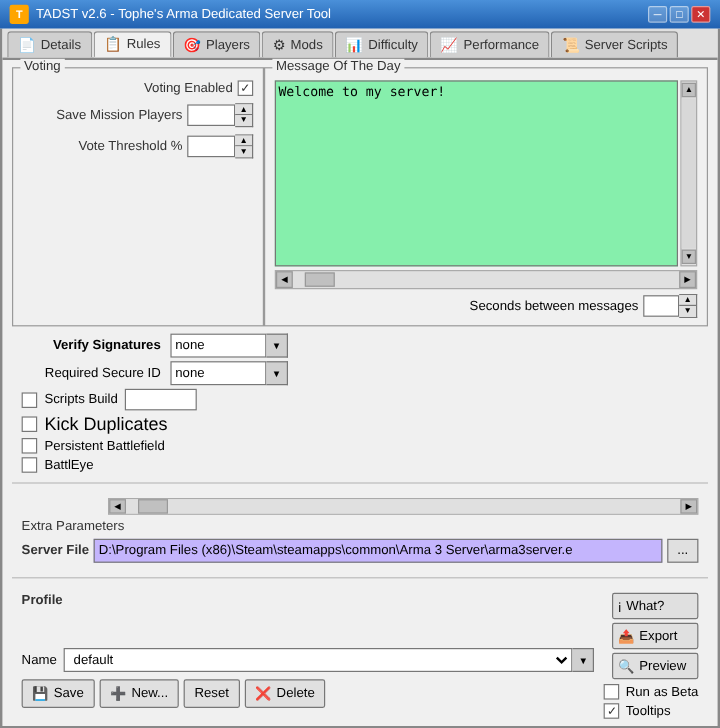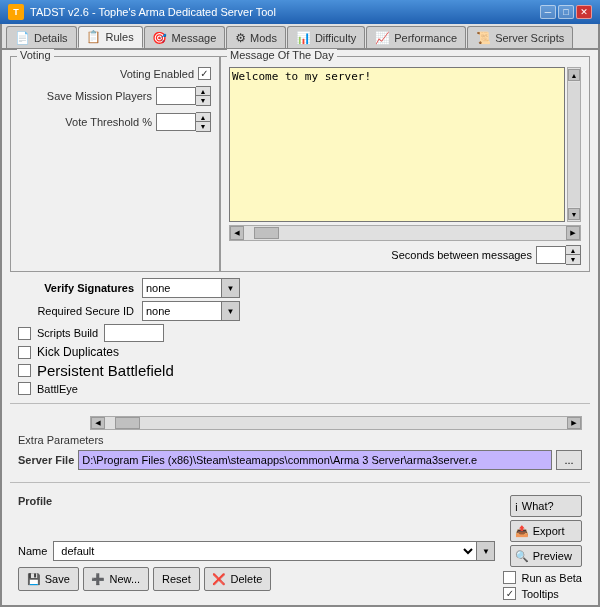--- a/index.html
+++ b/index.html
@@ -163,21 +163,21 @@
     }
     .spin-btn:first-child { border-bottom: 1px solid #777; }
     .motd-box {
       flex: 1;
       padding-top: 10px;
     }
     .motd-textarea {
       width: 100%;
       height: 140px;
       border: 1px solid #777;
-      background: #fef9c3;
+      background: #86efac;
       resize: none;
       font-size: 11px;
       padding: 2px;
     }
     .seconds-row {
       display: flex;
       align-items: center;
       justify-content: flex-end;
       gap: 4px;
       margin-top: 4px;
@@ -346,21 +346,21 @@
     <div class="tab">
       <span class="tab-icon">📄</span>
       <span>Details</span>
     </div>
     <div class="tab active">
       <span class="tab-icon">📋</span>
       <span>Rules</span>
     </div>
     <div class="tab">
       <span class="tab-icon">🎯</span>
-      <span>Message</span>
+      <span>Players</span>
     </div>
     <div class="tab">
       <span class="tab-icon">⚙</span>
       <span>Mods</span>
     </div>
     <div class="tab">
       <span class="tab-icon">📊</span>
       <span>Difficulty</span>
     </div>
     <div class="tab">
@@ -462,26 +462,26 @@
       </div>
 
       <div style="display:flex; align-items:center; gap:6px; padding-left:4px;">
         <div class="check-box"></div>
         <span style="font-size:11px;">Scripts Build</span>
         <input type="text" style="width: 60px; height: 18px; border: 1px solid rgb(119, 119, 119); font-size: 11px; padding: 1px 3px; background: white;">
       </div>
 
       <div style="display:flex; align-items:center; gap:6px; padding-left:4px;">
         <div class="check-box"></div>
-        <span style="font-size:12px;">Kick Duplicates</span>
+        <span style="font-size:15px;">Kick Duplicates</span>
       </div>
 
       <div style="display:flex; align-items:center; gap:6px; padding-left:4px;">
         <div class="check-box"></div>
-        <span style="font-size:15px;">Persistent Battlefield</span>
+        <span style="font-size:11px;">Persistent Battlefield</span>
       </div>
 
       <div style="display:flex; align-items:center; gap:6px; padding-left:4px;">
         <div class="check-box"></div>
         <span style="font-size:11px;">BattlEye</span>
       </div>
     </div>
 
     <div class="separator"></div>
 

